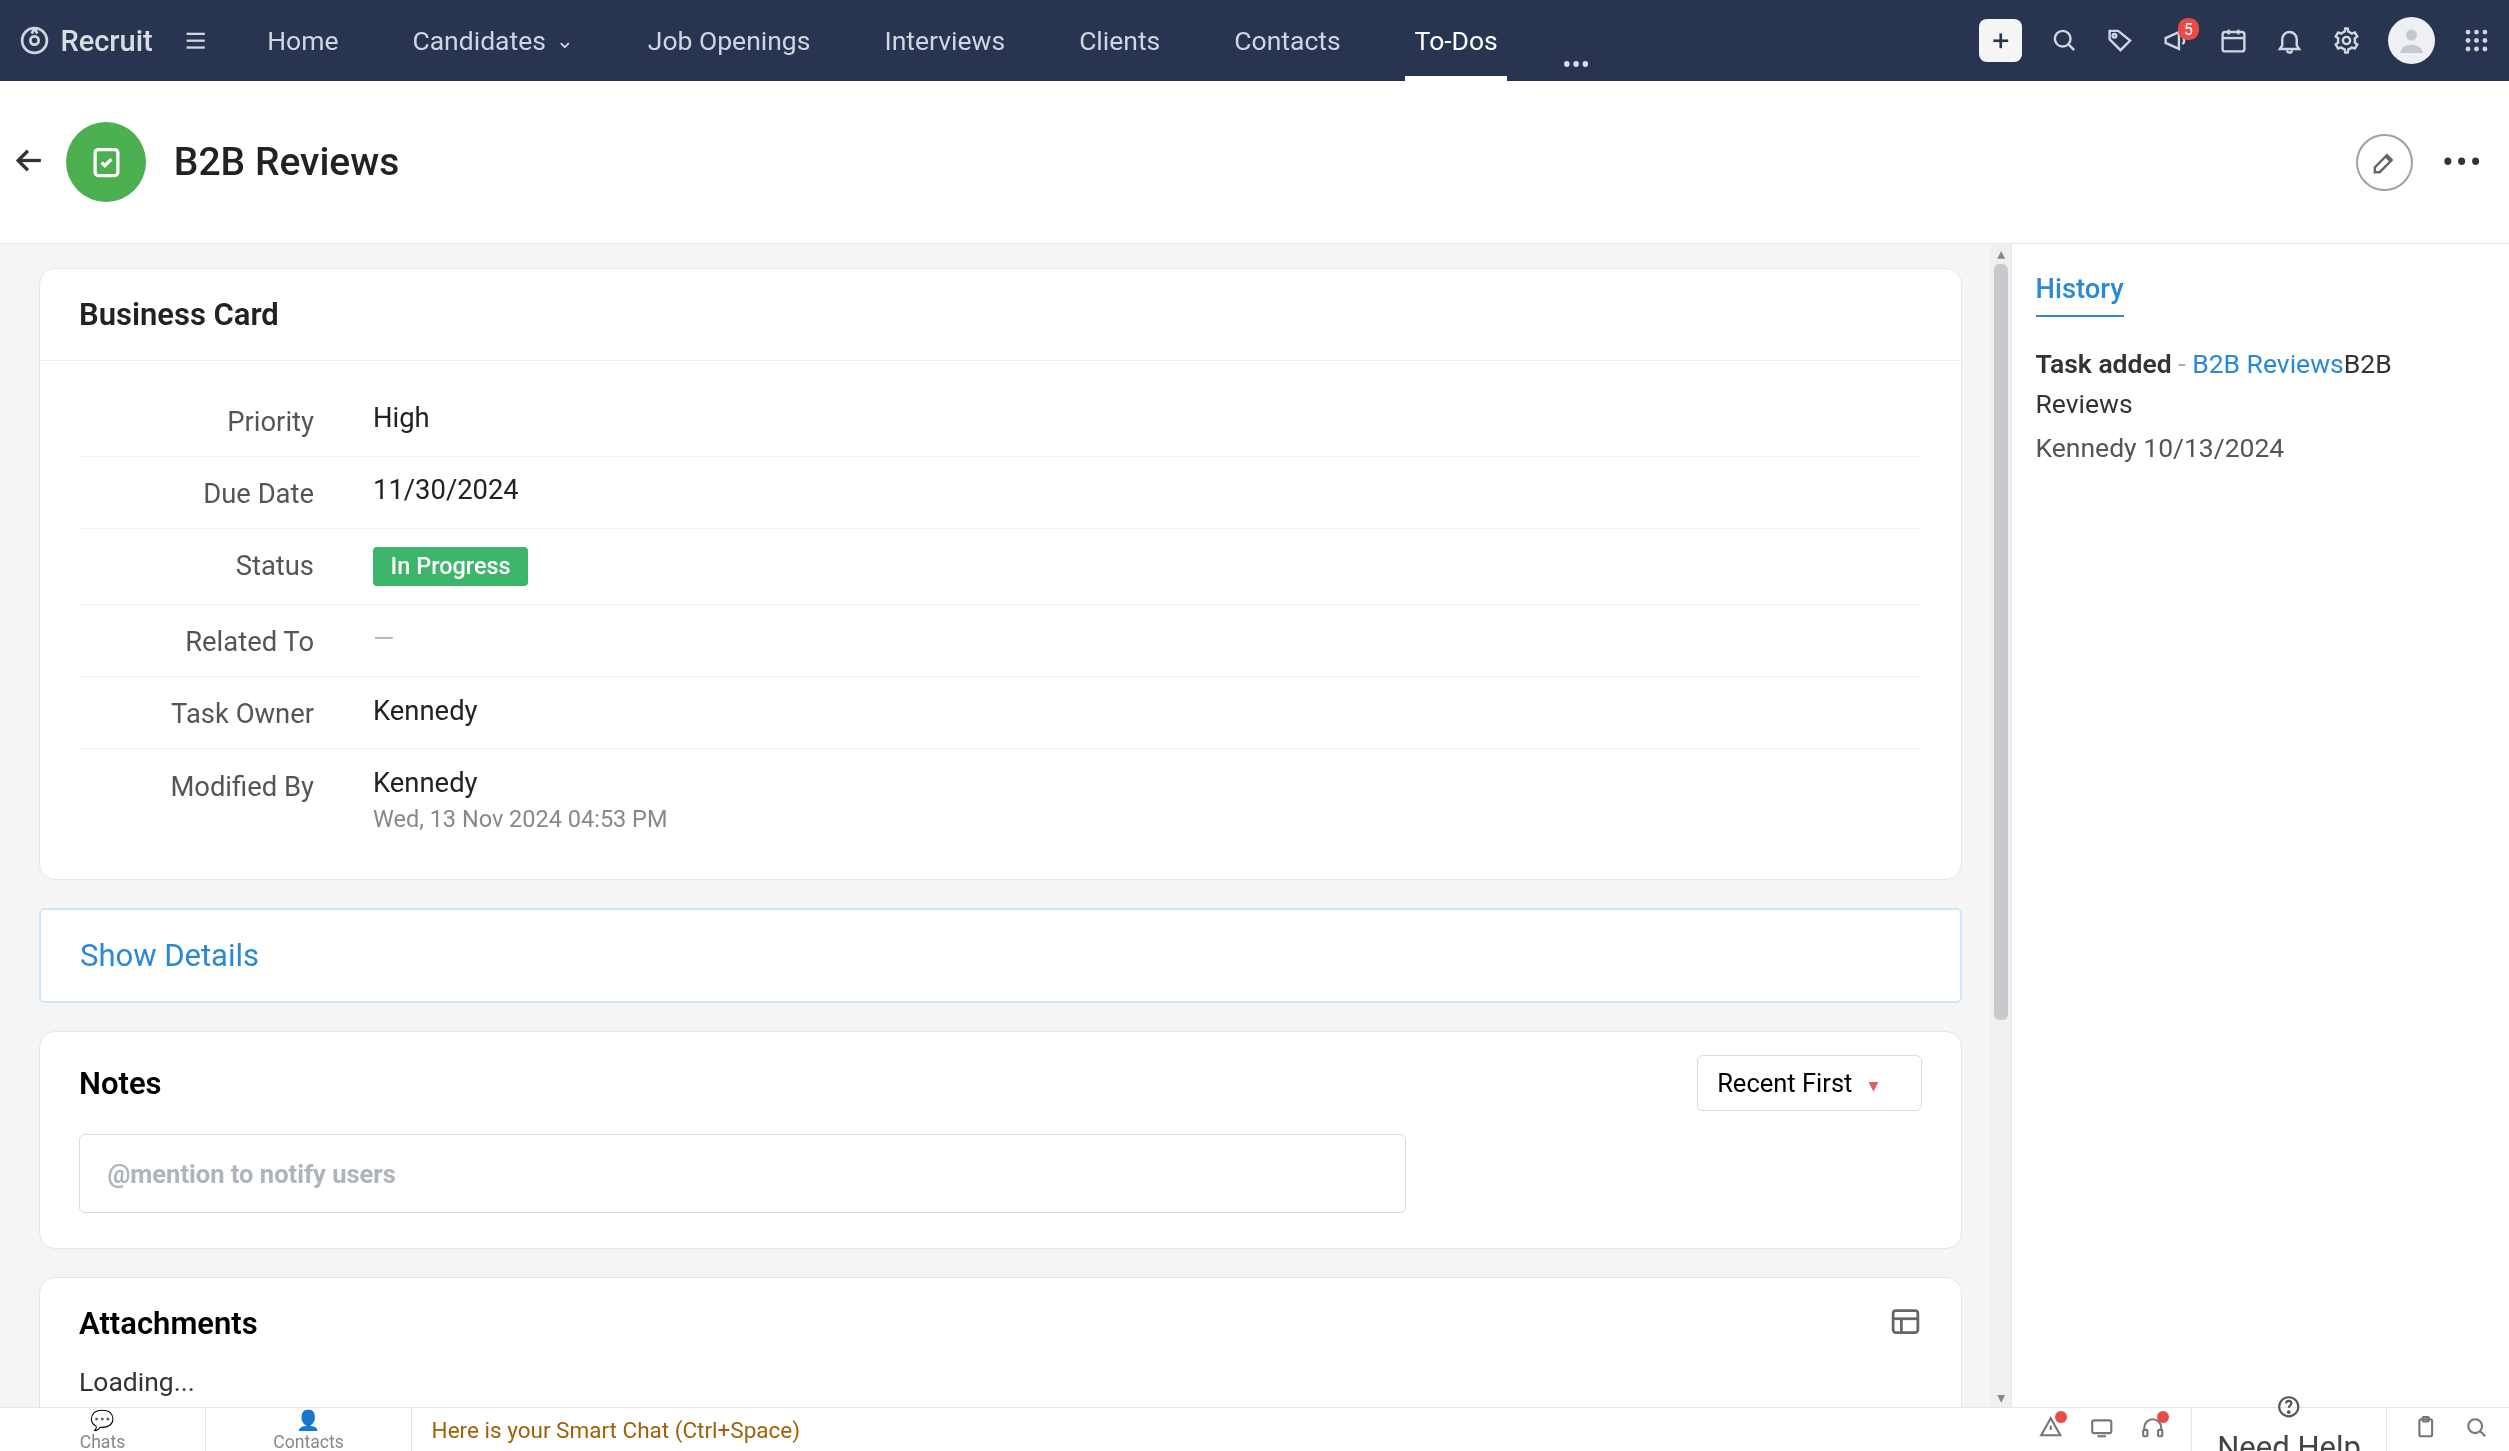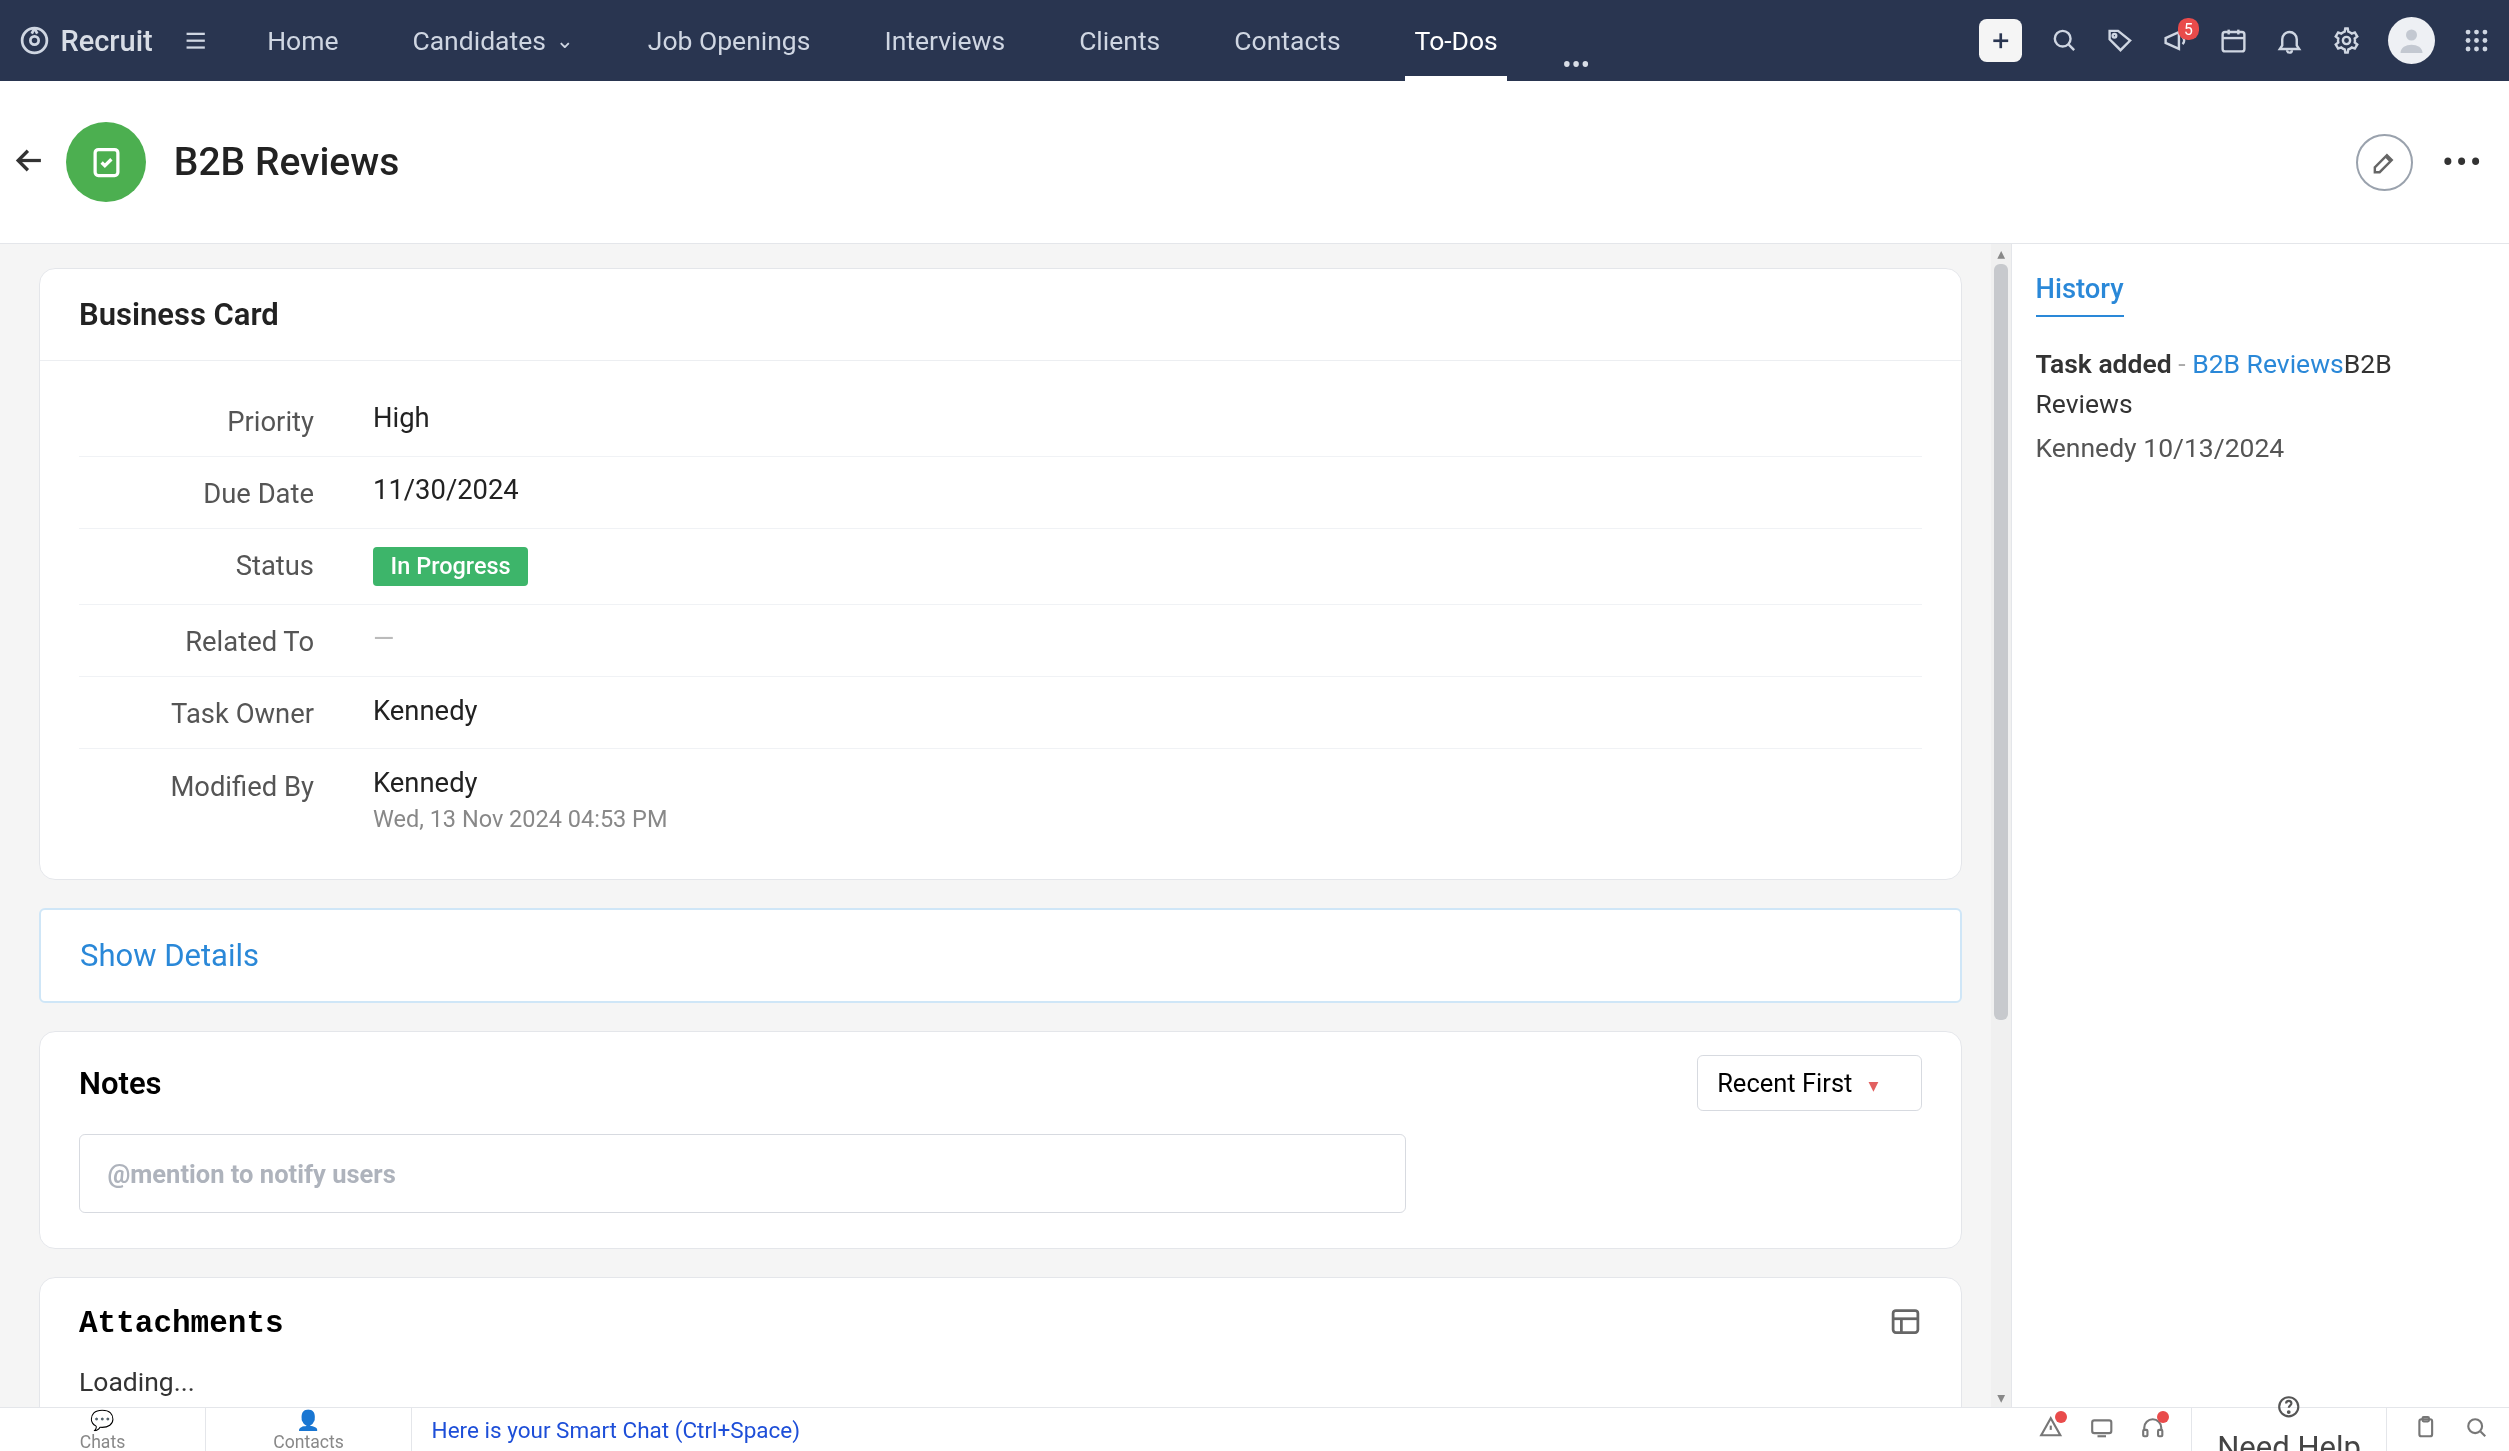--- a/index.html
+++ b/index.html
@@ -341,21 +341,20 @@
 
 .attach-header {
   display: flex;
   align-items: center;
   justify-content: space-between;
   padding: 27.4px 39px 11.8px 39px;
 }
 .attach-title {
   font-size: 31px;
   font-weight: 600;
-  font-family: Liberation Mono, monospace;
 }
 .attach-icon { cursor: pointer; }
 .loading-text {
   padding: 11.8px 39px 27.4px 39px;
   color: #333;
   font-size: 26.5px;
 }
 
 
 .bottombar {
@@ -379,21 +378,21 @@
   border-right: 1px solid #e4e6ea;
   height: 100%;
   color: #888;
   font-size: 17.6px;
   cursor: pointer;
 }
 .bb-tab .icn { font-size: 19.6px; }
 .smart-chat {
   flex: 1;
   padding: 0 19.6px;
-  color: #1d4ed8;
+  color: #a16207;
   font-size: 22.5px;
 }
 .bb-right {
   display: flex;
   align-items: center;
   gap: 25.5px;
   padding-right: 19.6px;
   height: 100%;
 }
 .bb-right .sep {

